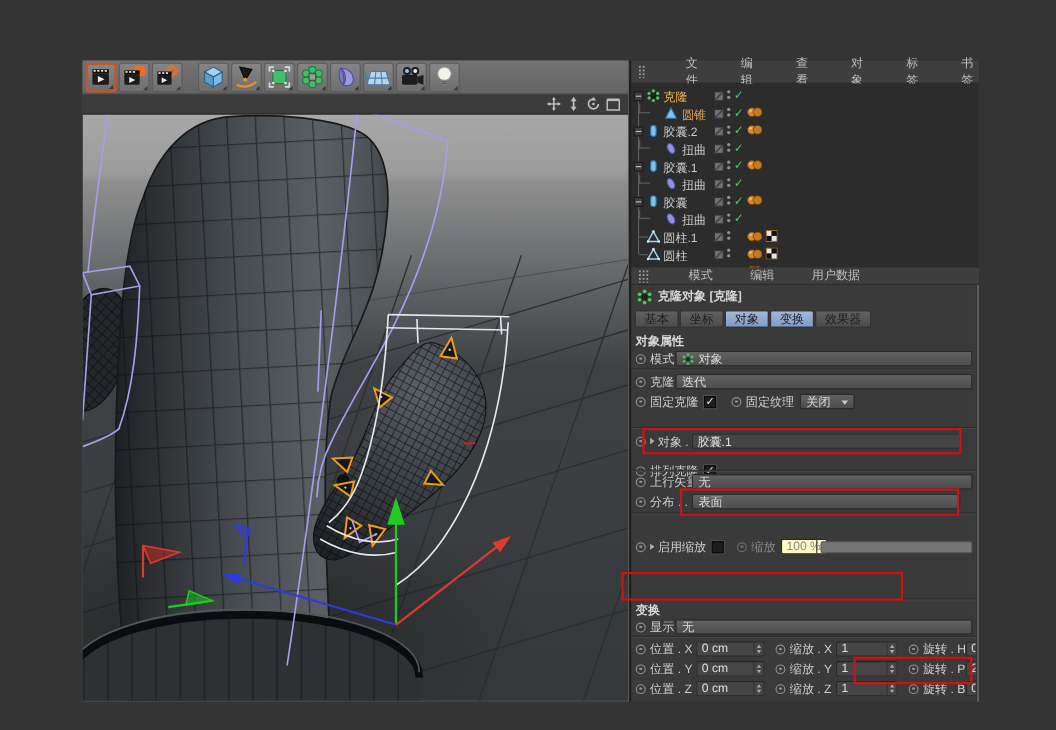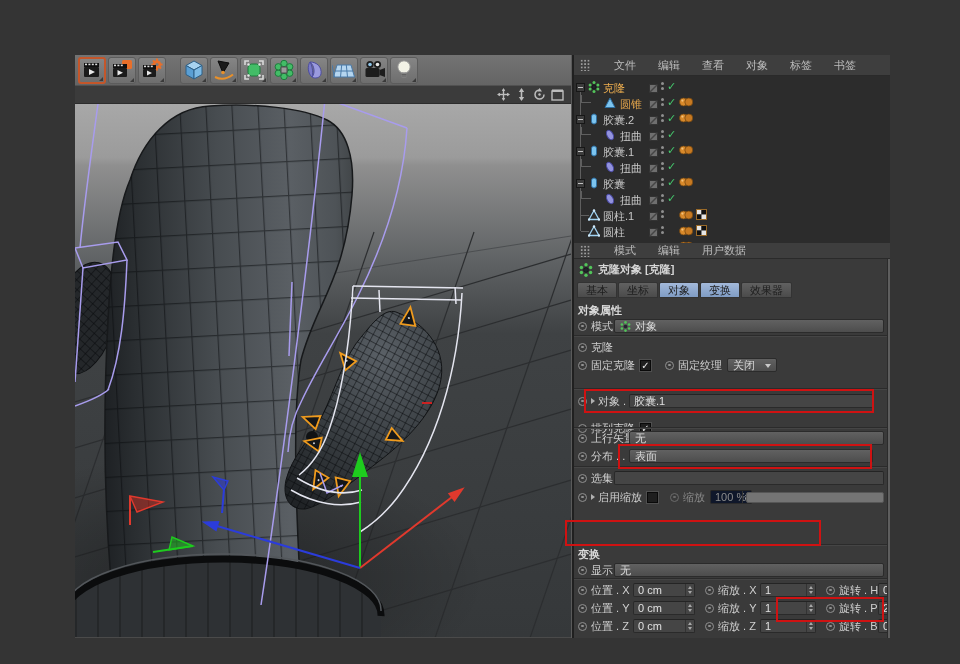--- a/index.html
+++ b/index.html
@@ -14,21 +14,21 @@
   .tbtn.sel{border:2px solid #c4562a;}
   .tbtn .corner{position:absolute;right:1px;bottom:1px;width:0;height:0;border-left:4px solid transparent;border-bottom:4px solid #3a3a3a;}
   .tgap{width:12px;}
   .vp-header{height:18px;background:#3b3b3b;border-bottom:1px solid #2c2c2c;display:flex;align-items:center;justify-content:flex-end;gap:5px;padding-right:7px;}
   .vp-header svg{display:block;}
   .viewport{position:relative;width:496px;height:533px;overflow:hidden;}
   .viewport svg{display:block;}
 
   
   .right-col{position:relative;width:318px;height:583px;background:#2c2c2c;border-left:2px solid #202020;display:flex;flex-direction:column;}
-  .menubar{height:21px;background:#3e3e3e;border-bottom:1px solid #2a2a2a;display:flex;align-items:center;gap:22px;padding-left:6px;font-size:11px;color:#bdbdbd;flex:none;}
+  .menubar{height:21px;background:#3e3e3e;border-bottom:1px solid #2a2a2a;display:flex;align-items:center;gap:34px;padding-left:6px;font-size:11px;color:#bdbdbd;flex:none;}
   .menubar.small{height:16px;}
   .menubar .mi{cursor:default;}
   .grip{width:10px;height:12px;background-image:radial-gradient(#9b9b9b 1px,transparent 1.2px);background-size:3.4px 3.4px;margin-right:2px;}
   
   .om{position:relative;height:167px;background:#2c2c2c;overflow:hidden;flex:none;}
   .om .trunk{position:absolute;left:6px;top:11px;width:1px;height:144px;background:#5f5f5f;}
   .om-row{position:relative;height:16px;font-size:11px;color:#c9c9c9;}
   .om-row .expander{position:absolute;left:2px;top:3.5px;width:9px;height:9px;background:#3c3c3c;border:1px solid #171717;}
   .om-row .expander::after{content:"";position:absolute;left:1px;top:3px;width:5px;height:1px;background:#c2c2c2;}
   .om-row .conn{position:absolute;left:7px;top:0;width:10px;height:8px;border-left:1px solid #5f5f5f;border-bottom:1px solid #5f5f5f;}
@@ -54,21 +54,21 @@
   .lbl{white-space:nowrap;margin-right:5px;}
   .lbl.dis{color:#8a8a8a;}
   .hdr{position:absolute;left:4px;font-weight:bold;color:#d8d8d8;}
   .sep{position:absolute;left:0;width:318px;height:2px;border-top:1px solid #2b2b2b;border-bottom:1px solid #454545;}
   .dd{height:14px;background:linear-gradient(#616161,#4d4d4d);border:1px solid #2b2b2b;border-radius:2px;display:flex;align-items:center;padding:0 5px;color:#dadada;position:relative;}
   .dd .darr{position:absolute;right:5px;top:5px;width:0;height:0;border-top:4px solid #c9c9c9;border-left:3.5px solid transparent;border-right:3.5px solid transparent;}
   .ef{height:14px;background:#454545;border:1px solid #2a2a2a;border-top-color:#242424;border-radius:2px;display:flex;align-items:center;padding:0 4px;color:#e0e0e0;position:relative;}
   .ef .stp{position:absolute;right:0;top:0;bottom:0;width:9px;border-left:1px solid #333;display:flex;flex-direction:column;align-items:center;justify-content:center;gap:2px;}
   .ef .stp::before{content:"";width:0;height:0;border-bottom:3px solid #a8a8a8;border-left:2.5px solid transparent;border-right:2.5px solid transparent;}
   .ef .stp::after{content:"";width:0;height:0;border-top:3px solid #a8a8a8;border-left:2.5px solid transparent;border-right:2.5px solid transparent;}
-  .ef.dis{color:#8b8b8b;background:#0f172a;}
+  .ef.dis{color:#8b8b8b;background:#fef9c3;}
   .cb{width:11px;height:11px;background:#1e1e1e;border:1px solid #090909;box-shadow:0 0 0 1px #4f4f4f;color:#e8e8e8;font-size:10px;line-height:10px;text-align:center;flex:none;}
   .slider{position:relative;height:11px;background:#262626;border:1px solid #1a1a1a;border-radius:2px;}
   .slider .fill{position:absolute;left:0;top:0;bottom:0;background:linear-gradient(#b4b4b4,#8e8e8e);}
   .slider .tickm{position:absolute;top:0;bottom:0;width:2.5px;background:#e8a33d;}
   .slider.dis{background:#747474;border-color:#565656;}
   .gcell{display:flex;align-items:center;}
   .redbox{position:absolute;border:2px solid #cf1212;pointer-events:none;}
   .tabs{position:absolute;left:3px;display:flex;gap:1px;}
   .tab{height:16px;padding:0 8px;display:flex;align-items:center;font-size:11px;color:#1d1d1d;background:linear-gradient(#616161,#4b4b4b);border:1px solid #333;border-radius:2px 2px 0 0;}
   .tab.active{background:linear-gradient(#a3b9da,#7f9cc4);}
@@ -718,20 +718,23 @@
               </svg>
             <span>对象</span>
           </div>
         </div>
 
         <div class="sep" style="top:76px"></div>
 
         <div class="arow" style="top:80px">
           <span class="rec"></span>
           <span class="lbl">克隆</span>
+          <div class="dd" style="position:absolute;left:40px;width:270px">
+              <span>迭代</span>
+            </div>
         </div>
 
         <div class="arow" style="top:98px">
           <span class="rec"></span>
           <span class="lbl">固定克隆</span>
           <span class="cb">✓</span>
           <span class="rec" style="margin-left:14px"></span>
           <span class="lbl">固定纹理</span>
           <div class="dd" style="width:50px">
               <span>关闭</span>
@@ -770,27 +773,20 @@
         <div class="arow" style="top:188px;height:18px">
           <span class="rec"></span>
           <span class="lbl">分布 . . .</span>
           <div class="dd" style="position:absolute;left:55px;width:244px">
               <span>表面</span>
             </div>
         </div>
 
         <div class="sep" style="top:207px"></div>
 
-        <div class="arow" style="top:211px">
-          <span class="rec"></span>
-          <span class="lbl">选集</span>
-          <div class="ef" style="position:absolute;left:40px;width:270px">
-              <span></span>
-            </div>
-        </div>
 
         <div class="arow" style="top:230px">
           <span class="rec"></span>
           <span class="tri"></span>
           <span class="lbl">启用缩放</span>
           <span class="cb"></span>
           <span class="rec dim" style="margin-left:12px"></span>
           <span class="lbl dis">缩放</span>
           <div class="ef dis" style="width:42px">
               <span>100 %</span>

